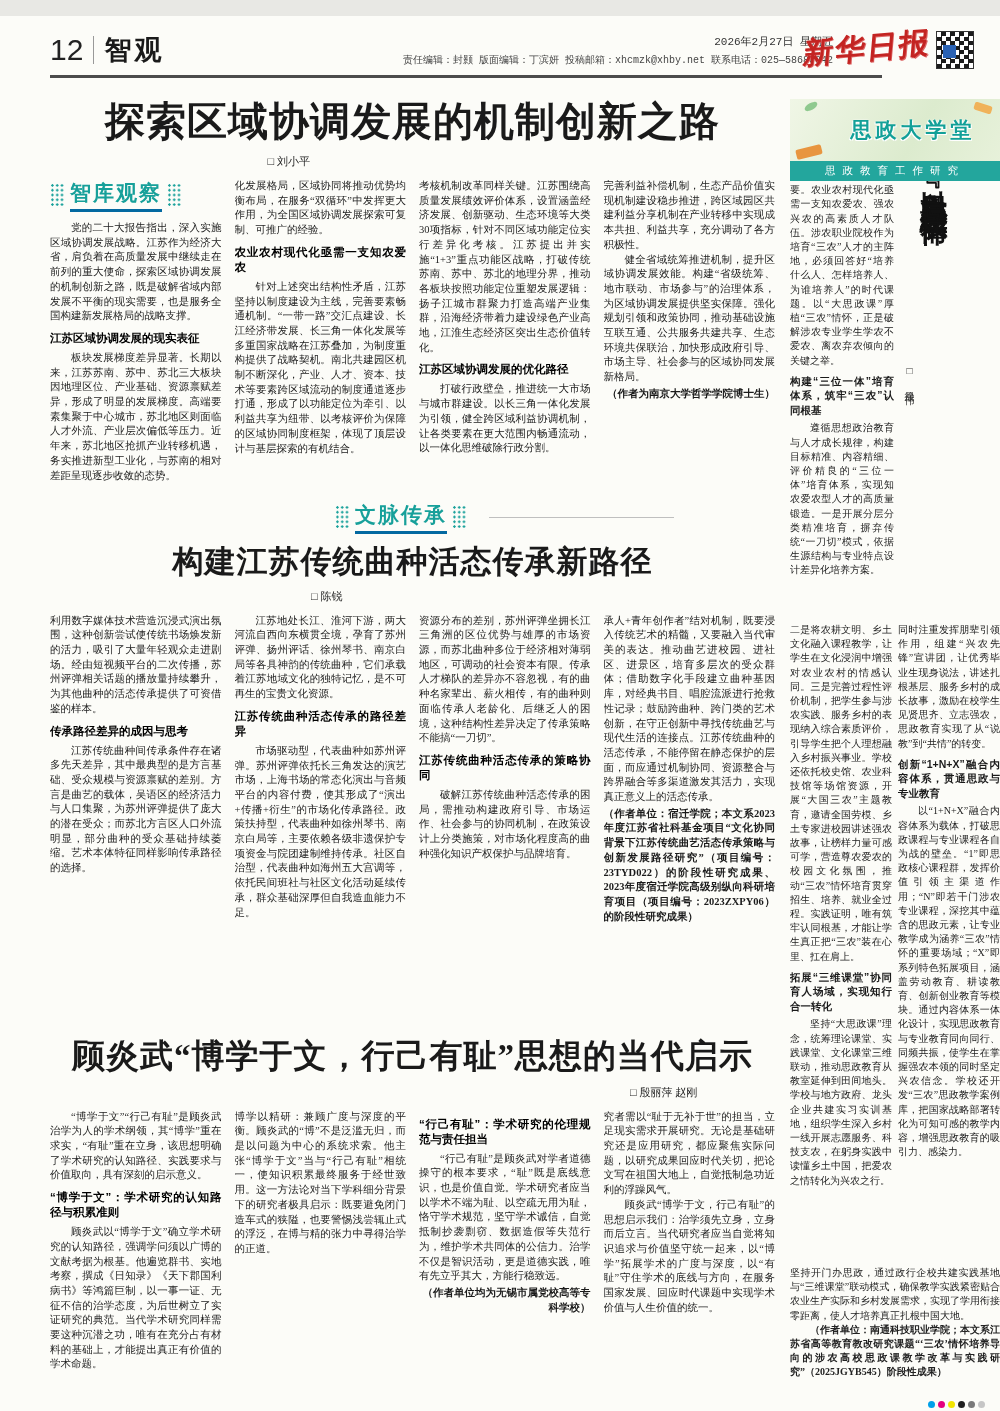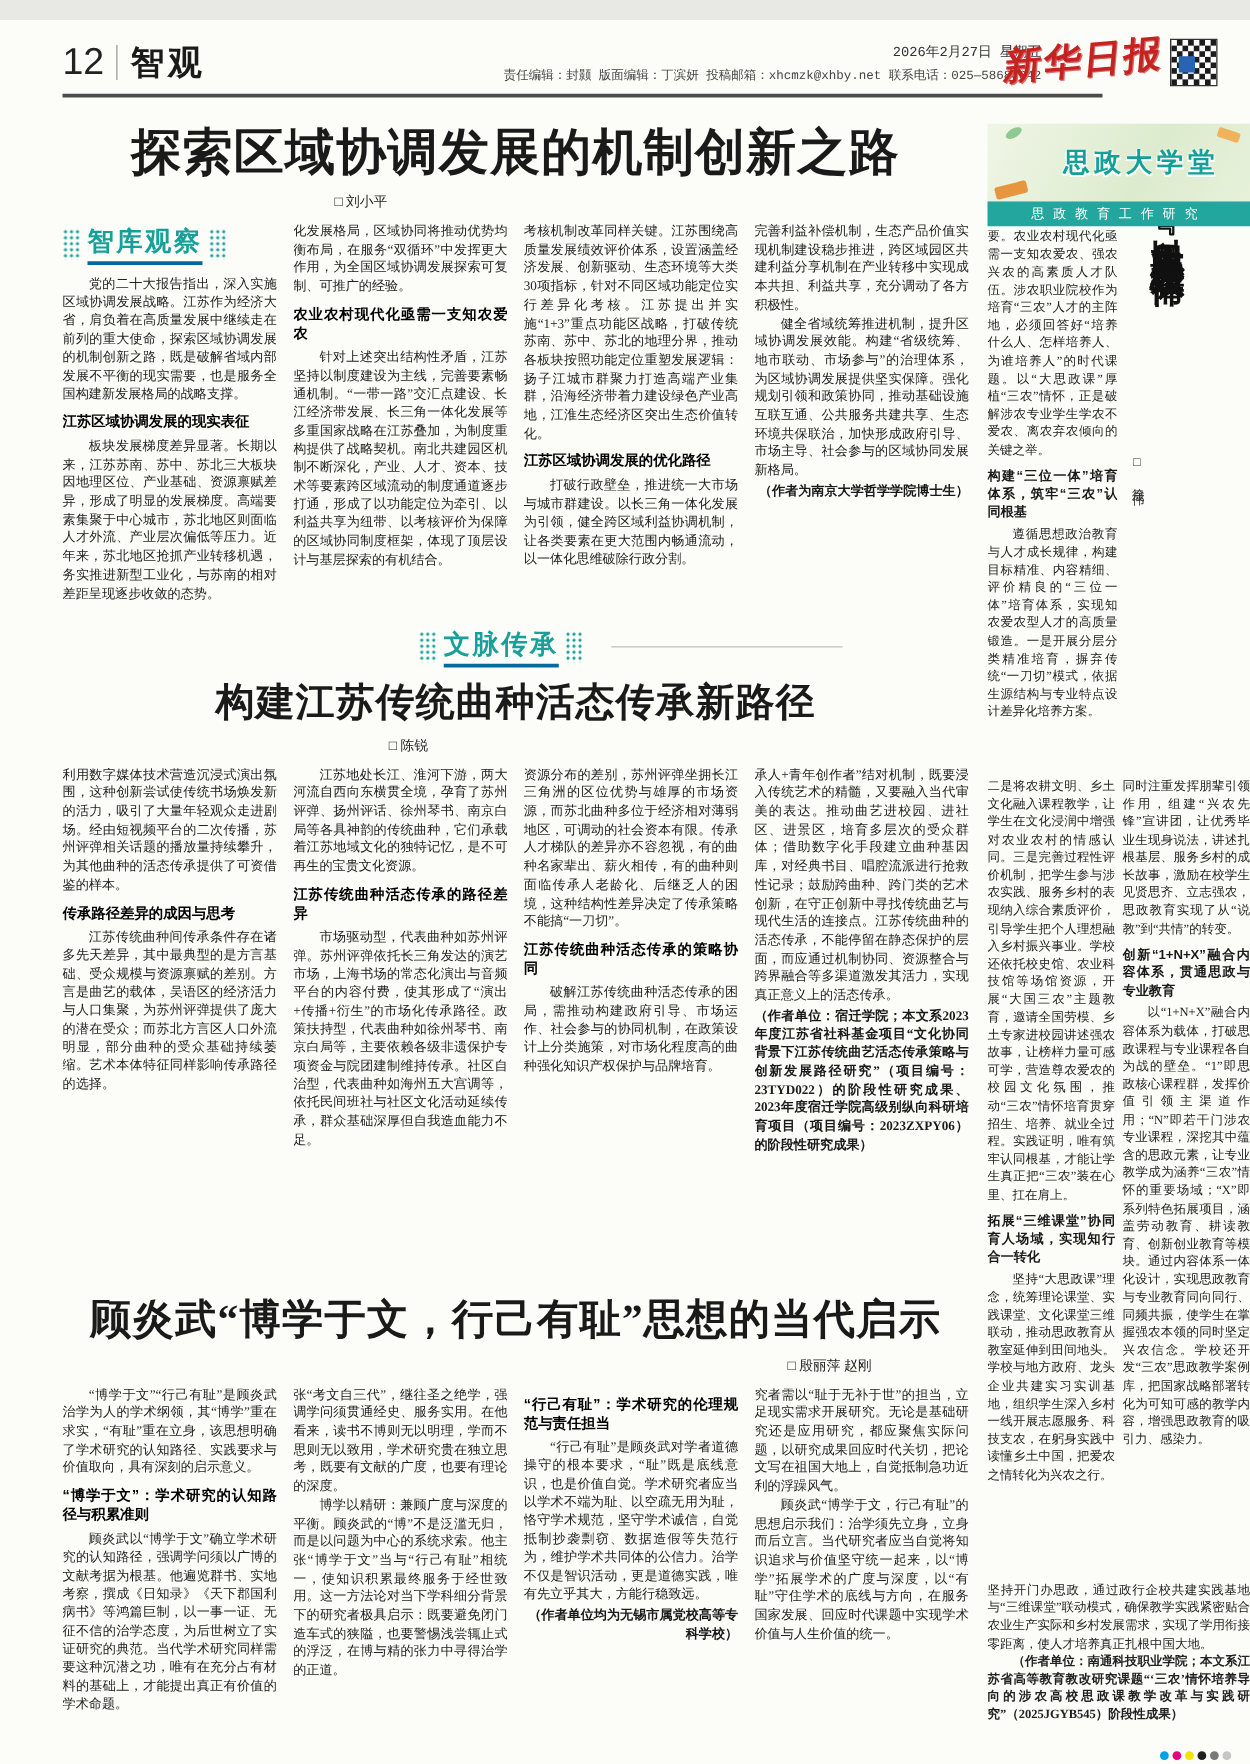--- a/index.html
+++ b/index.html
@@ -215,21 +215,20 @@
             <div class="paras">
                 <p>“博学于文”“行己有耻”是顾炎武治学为人的学术纲领，其“博学”重在求实，“有耻”重在立身，该思想明确了学术研究的认知路径、实践要求与价值取向，具有深刻的启示意义。</p>
               </div>
             <h4 class="subhead">“博学于文”：学术研究的认知路径与积累准则</h4>
             <div class="paras">
                 <p>顾炎武以“博学于文”确立学术研究的认知路径，强调学问须以广博的文献考据为根基。他遍览群书、实地考察，撰成《日知录》《天下郡国利病书》等鸿篇巨制，以一事一证、无征不信的治学态度，为后世树立了实证研究的典范。当代学术研究同样需要这种沉潜之功，唯有在充分占有材料的基础上，才能提出真正有价值的学术命题。</p>
               </div>
           </div>
           <div class="col">
             <div class="paras cont">
-                <p>张“考文自三代”，继往圣之绝学，强调学问须贯通经史、服务实用。在他看来，读书不博则无以明理，学而不思则无以致用，学术研究贵在独立思考，既要有文献的广度，也要有理论的深度。</p>
                 <p>博学以精研：兼顾广度与深度的平衡。顾炎武的“博”不是泛滥无归，而是以问题为中心的系统求索。他主张“博学于文”当与“行己有耻”相统一，使知识积累最终服务于经世致用。这一方法论对当下学科细分背景下的研究者极具启示：既要避免闭门造车式的狭隘，也要警惕浅尝辄止式的浮泛，在博与精的张力中寻得治学的正道。</p>
               </div>
           </div>
           <div class="col">
             <h4 class="subhead">“行己有耻”：学术研究的伦理规范与责任担当</h4>
             <div class="paras">
                 <p>“行己有耻”是顾炎武对学者道德操守的根本要求，“耻”既是底线意识，也是价值自觉。学术研究者应当以学术不端为耻、以空疏无用为耻，恪守学术规范，坚守学术诚信，自觉抵制抄袭剽窃、数据造假等失范行为，维护学术共同体的公信力。治学不仅是智识活动，更是道德实践，唯有先立乎其大，方能行稳致远。</p>
               </div>
             <p class="credit">（作者单位均为无锡市属党校高等专科学校）</p>
           </div>

